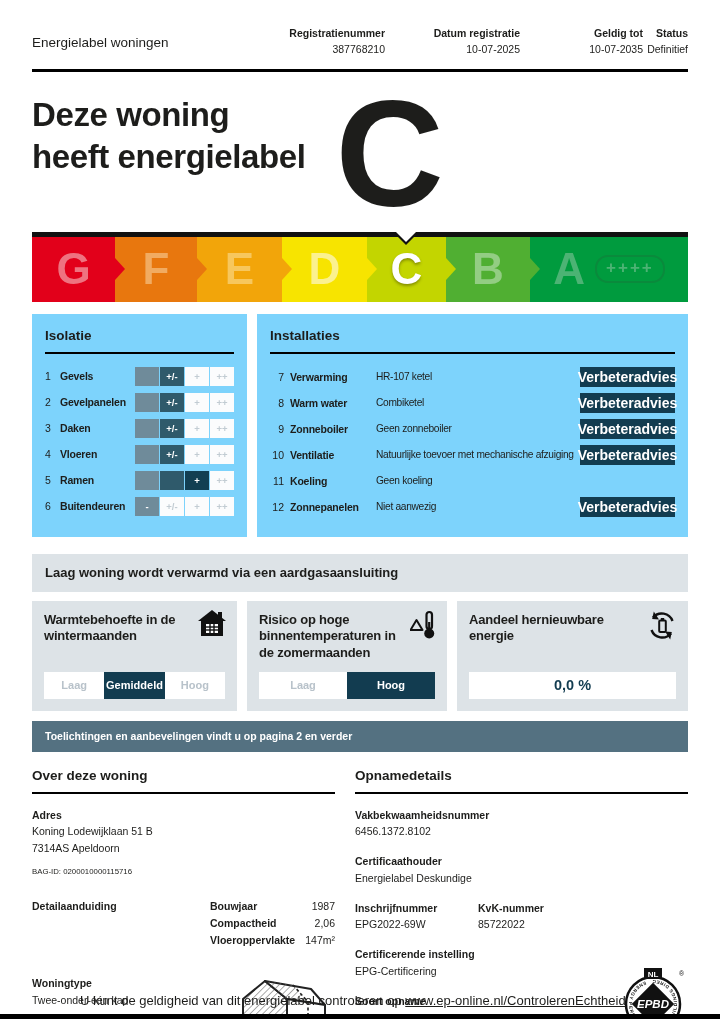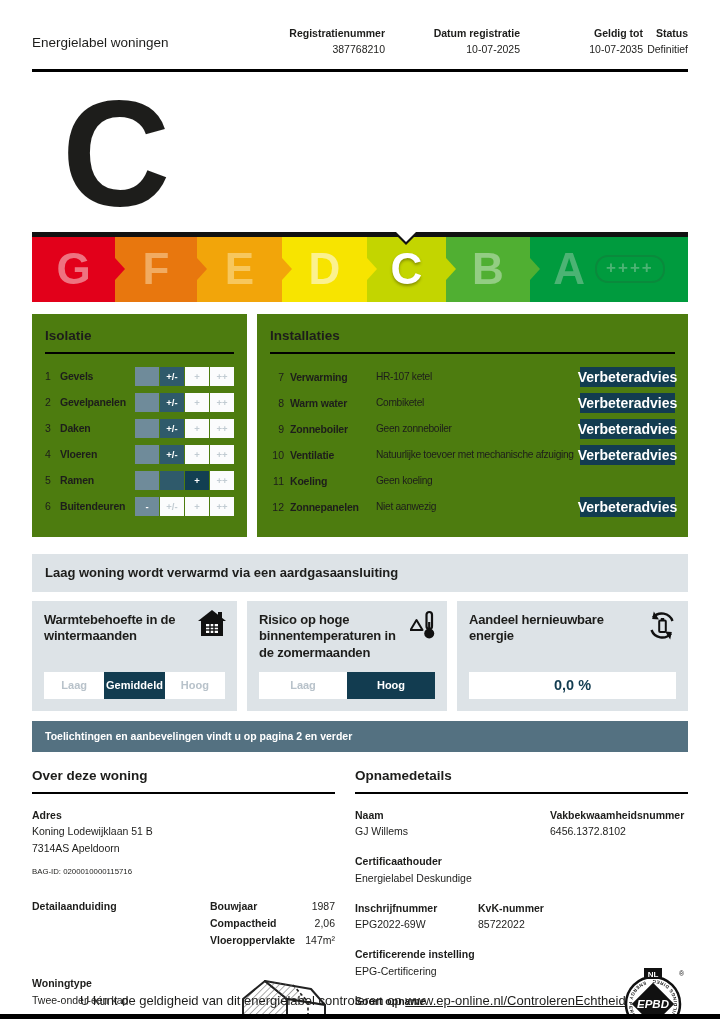--- a/index.html
+++ b/index.html
@@ -33,21 +33,21 @@
   .seg { position:relative; display:flex; align-items:center; justify-content:center; height:100%; }
   .seg:not(:last-child)::after { content:""; position:absolute; right:-10px; top:50%; margin-top:-11px; z-index:4;
     border-left:10px solid var(--c); border-top:11px solid transparent; border-bottom:11px solid transparent; }
   .seg .letter { font-size:44px; font-weight:bold; }
   .seg .letter.active { text-shadow:0 2px 3px rgba(60,60,0,0.45); }
   .seg .pill { margin-left:10px; border:2px solid #0a8a3c; border-radius:13px; padding:1px 9px 3px;
     font-size:17px; font-weight:bold; letter-spacing:2px; }
 
   
   .panels { display:flex; gap:10px; margin-top:12px; }
-  .panel { background:#4d7c0f; padding:13px 13px 14px; box-sizing:border-box; }
+  .panel { background:#7dd3fc; padding:13px 13px 14px; box-sizing:border-box; }
   .panel h3 { font-size:13.5px; font-weight:bold; margin:1px 0 9px; }
   .panel-rule { height:2px; background:#000; margin-bottom:13px; }
   .panel-iso { width:215px; }
   .panel-inst { flex:1; }
   .iso-row { display:flex; align-items:center; margin-bottom:7px; height:19px; }
   .iso-num { width:11px; font-size:10.5px; }
   .iso-label { flex:1; font-size:10.5px; font-weight:bold; padding-left:4px; letter-spacing:-0.2px; }
   .iso-cells { display:flex; gap:1px; }
   .score-cell { width:24px; height:19px; display:flex; align-items:center; justify-content:center;
     font-size:9.5px; font-weight:bold; }
@@ -127,20 +127,24 @@
       </div>
       <div class="hf hf-4">
         <div class="lbl">Status</div>
         <div>Definitief</div>
       </div>
     </div>
   </header>
   <div class="top-rule"></div>
 
   <section class="hero">
+    <div class="hero-text">
+      <div>Deze woning</div>
+      <div>heeft energielabel</div>
+    </div>
     <div class="hero-letter">C</div>
   </section>
 
   <section class="scale">
     <div class="scale-topbar"></div>
     <div class="notch-outline"></div>
     <div class="notch-inner"></div>
     <div class="segments" id="segments">
         <div class="seg" style="width: 83px; background: rgb(226, 0, 26); --c: #e2001a;">
           <span class="letter" style="color: rgb(238, 115, 128);">G</span>
@@ -378,24 +382,20 @@
             <line x1="56" y1="16" x2="71" y2="33" stroke="#222" stroke-width="1.6" stroke-dasharray="3,2.5"></line>
             <line x1="71" y1="33" x2="71" y2="58" stroke="#222" stroke-width="1.6" stroke-dasharray="3,2.5"></line>
           </svg>
         </span>
       </div>
     </div>
 
     <div class="fcol fcol-right">
       <h3>Opnamedetails</h3>
       <div class="orow">
-        <div class="ocell-a">
-          <div class="lbl" style="font-weight:bold">Naam</div>
-          <div>GJ Willems</div>
-        </div>
         <div class="ocell-b">
           <div class="lbl" style="font-weight:bold">Vakbekwaamheidsnummer</div>
           <div>6456.1372.8102</div>
         </div>
       </div>
       <div class="orow">
         <div>
           <div class="lbl" style="font-weight:bold">Certificaathouder</div>
           <div>Energielabel Deskundige</div>
         </div>

